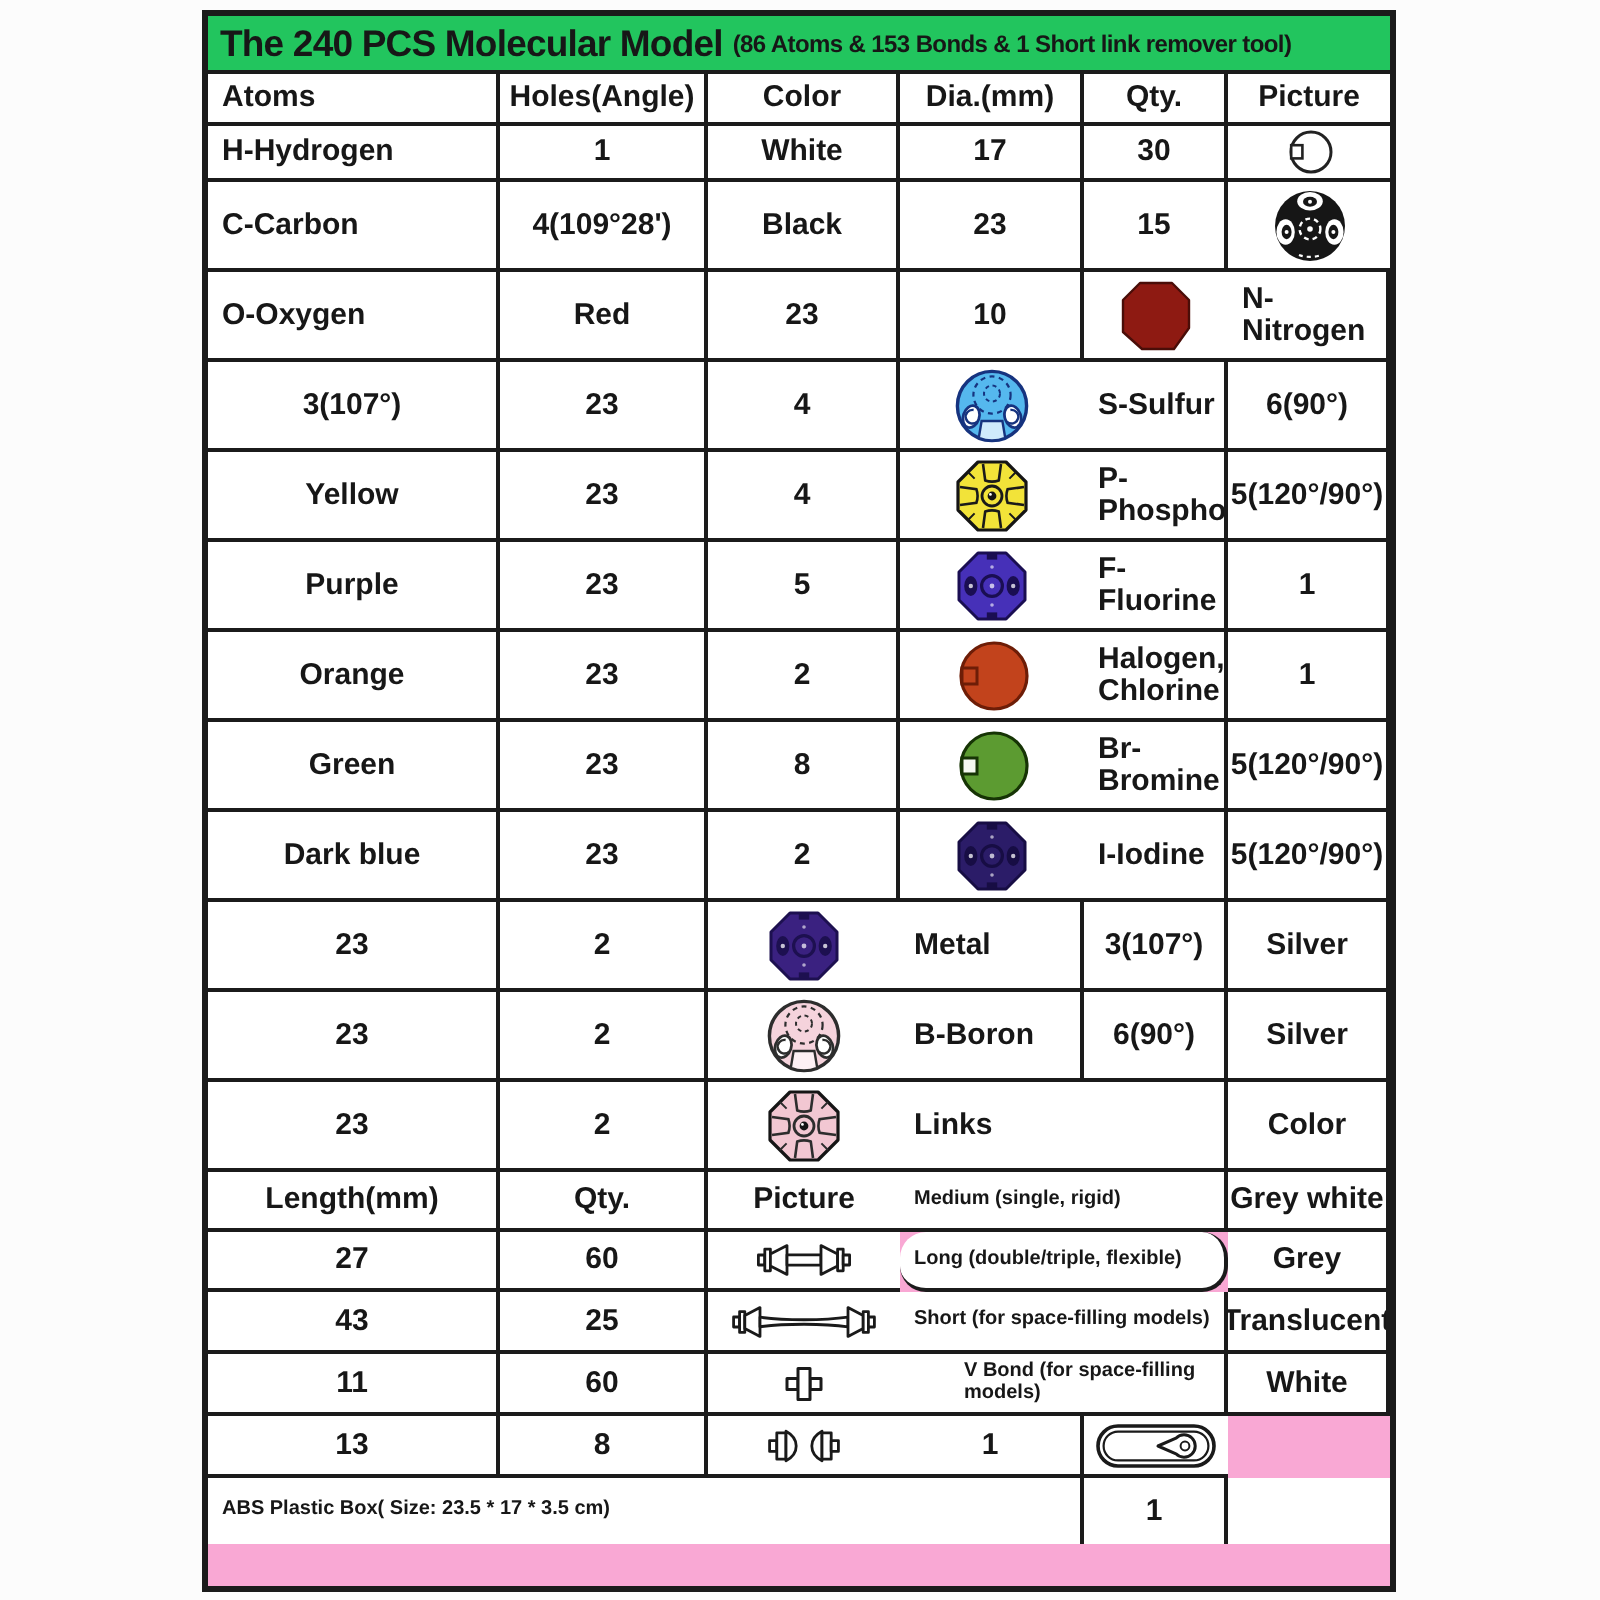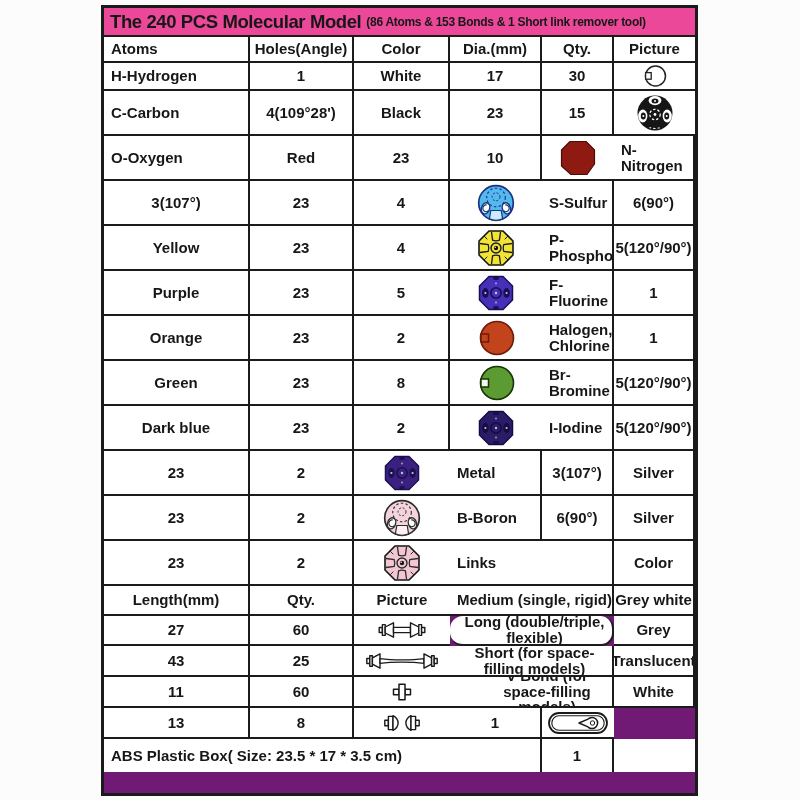--- a/index.html
+++ b/index.html
@@ -6,38 +6,38 @@
   body{
     width:800px;height:800px;background:#fcfcfc;position:relative;
     font-family:"Liberation Sans",sans-serif;color:#171717;
   }
   .sheet{
     position:absolute;left:101px;top:5px;width:597px;
     border:3px solid #1b1b1b;background:#fff;box-sizing:border-box;
   }
   .title-row{
     height:27px;border-bottom:2px solid #1b1b1b;display:flex;align-items:center;
-    padding-left:6px;white-space:nowrap;overflow:hidden;background:#ec4899;
+    padding-left:6px;white-space:nowrap;overflow:hidden;background:#22c55e;
   }
   .t-main{font-size:18.5px;font-weight:700;letter-spacing:-0.4px;}
   .t-sub{font-size:12px;font-weight:700;letter-spacing:-0.3px;margin-left:5px;}
   .tbl{
     display:grid;
     grid-template-columns:146px 104px 96px 92px 72px 1fr;
     grid-template-rows:26px 28px repeat(11,45px) 30px 30px 31px 31px 31px 33px 21px;
-    background:#701a75;
+    background:#f9a8d4;
   }
   .cell{
     border-right:2px solid #1b1b1b;border-bottom:2px solid #1b1b1b;
     display:flex;align-items:center;justify-content:center;
     font-size:15px;font-weight:700;box-sizing:border-box;overflow:hidden;
     background:#fff;line-height:1.05;
   }
   .cell.left{justify-content:flex-start;padding-left:7px;}
-  .cell.sm{font-size:15px;text-align:center;}
+  .cell.sm{font-size:10px;}
   .cell.noR{border-right:none;}
   .cell.noB{border-bottom:none;}
   svg{display:block;}
 </style>
 </head>
 <body>
 
 <div class="page">
   <div class="sheet">
     <div class="title-row">

